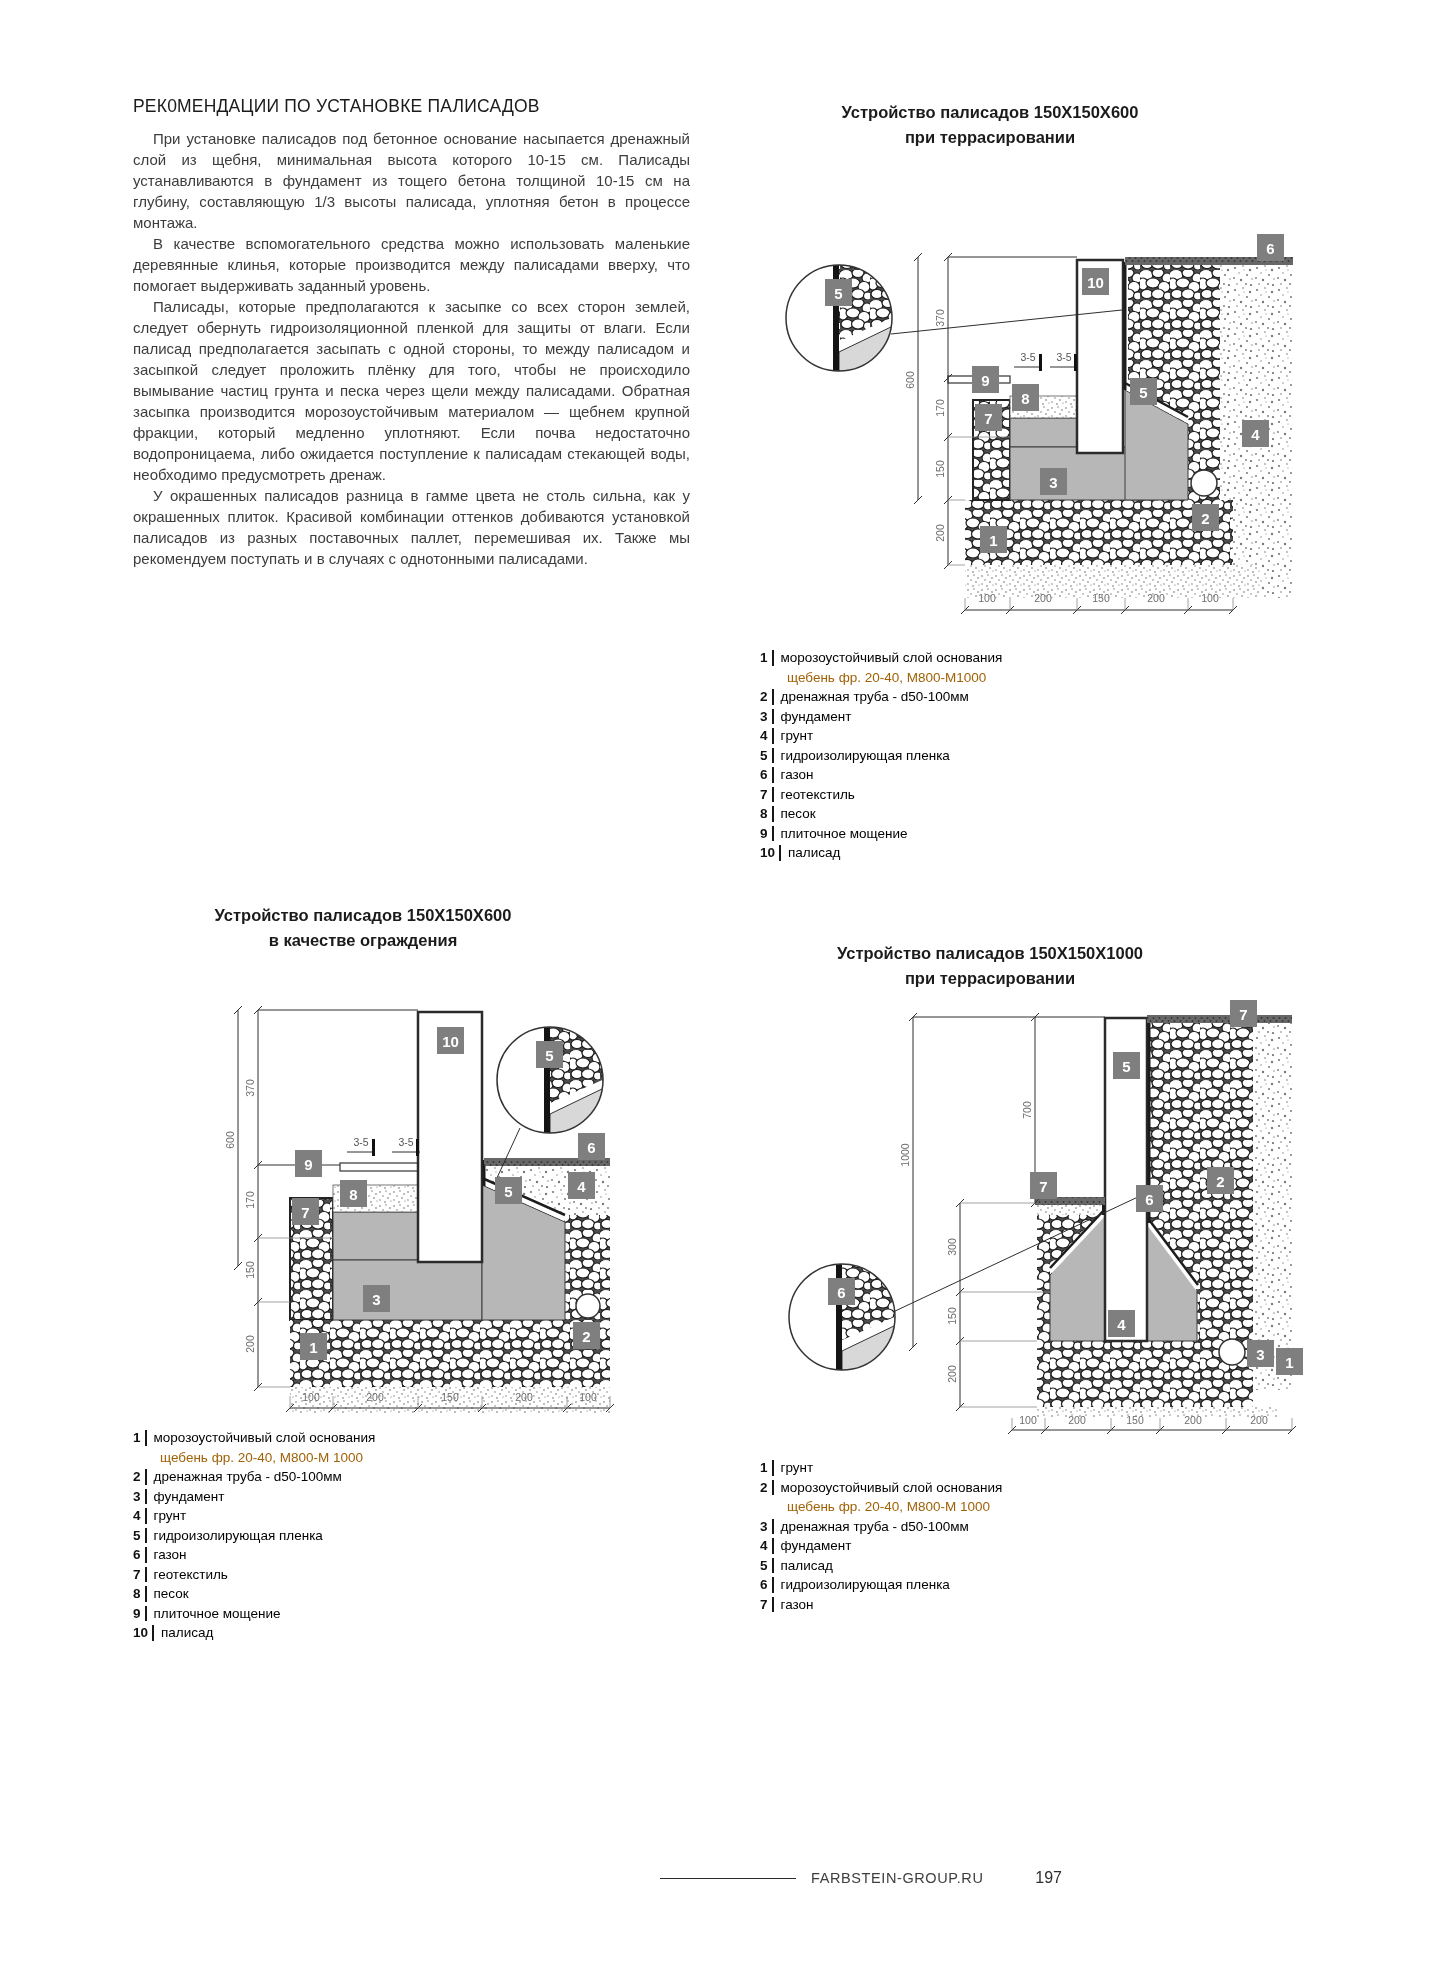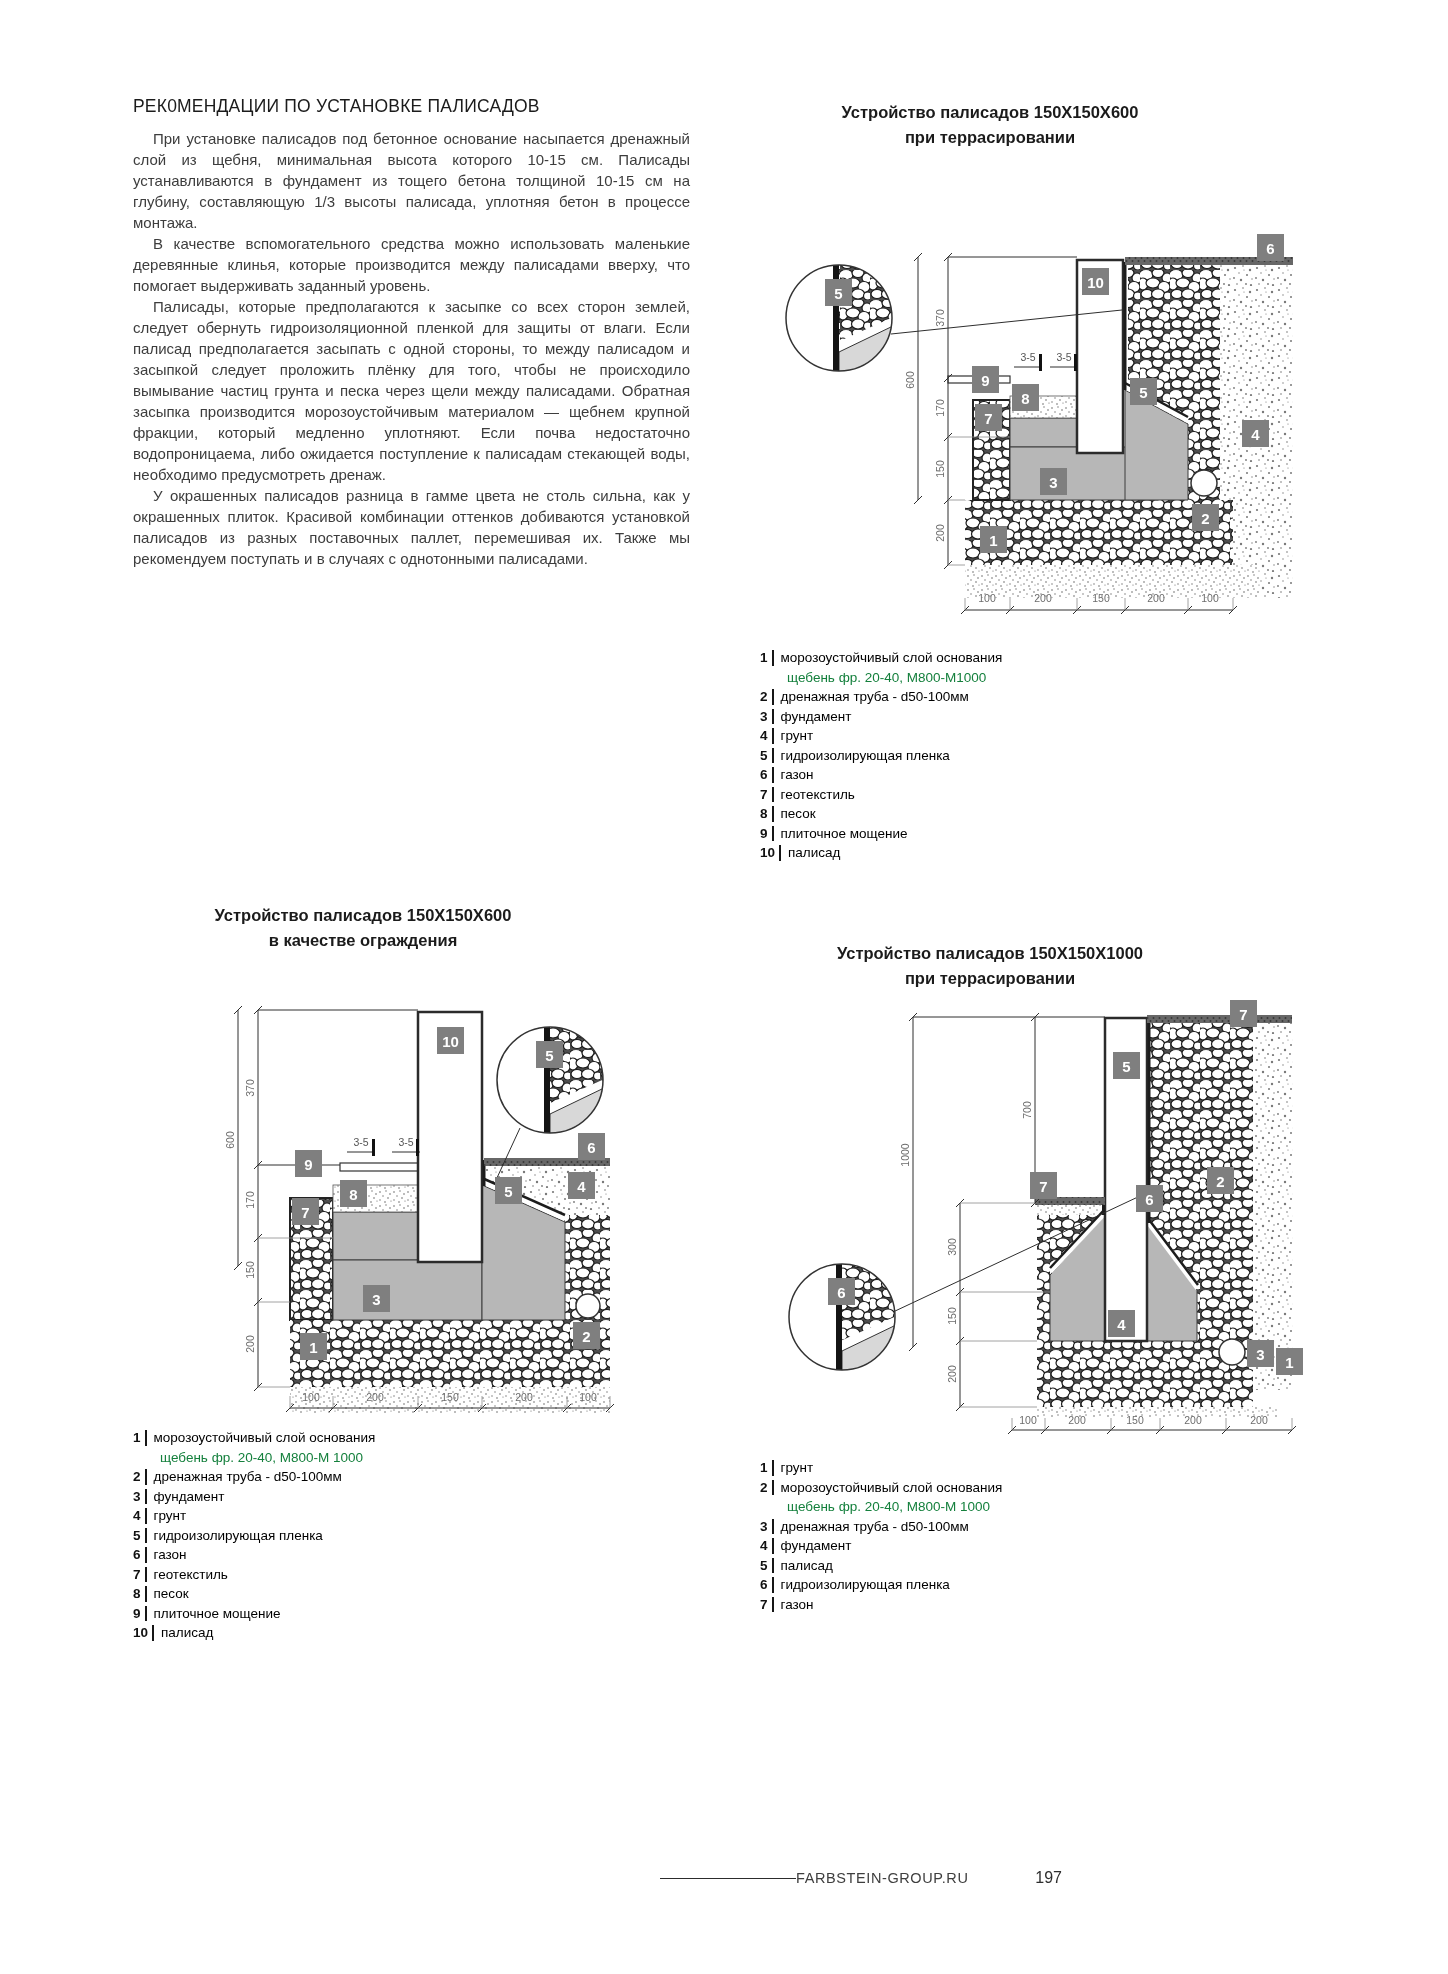--- a/index.html
+++ b/index.html
@@ -8,24 +8,24 @@
   .article{position:absolute;left:133px;top:96px;width:557px;}
   .article-title{font-size:17.5px;font-weight:400;color:#1b1b1b;margin:0 0 11px 0;letter-spacing:.2px;}
   .article p{margin:0;font-size:15px;line-height:21px;color:#3d3d3d;text-align:justify;text-indent:20px;}
   .fig-title{position:absolute;font-size:16.5px;font-weight:700;color:#1b1b1b;line-height:25px;width:460px;text-align:center;}
   .fig-svg{position:absolute;}
   .legend{position:absolute;font-size:13.5px;color:#2f2f2f;line-height:19.5px;width:430px;}
   .legend-row{display:flex;align-items:stretch;}
   .legend-num{font-weight:700;color:#111;}
   .legend-bar{width:2px;background:#161616;margin:2px 7px 2px 4px;flex:0 0 2px;}
   .legend-txt{color:#000000;}
-  .legend-txt2{padding-left:27px;color:#15803d;}
+  .legend-txt2{padding-left:27px;color:#a16207;}
   .footer{position:absolute;left:660px;top:1869px;width:402px;display:flex;align-items:center;}
   .footer-rule{flex:0 0 136px;height:0;border-top:1.5px solid #2c2c2c;}
-  .footer-site{margin-left:0;font-size:14.5px;letter-spacing:.6px;color:#3e3e3e;}
+  .footer-site{margin-left:15px;font-size:14.5px;letter-spacing:.6px;color:#3e3e3e;}
   .footer-page{margin-left:auto;font-size:16px;color:#2e2e2e;}
   
   .found{fill:#b7b7b7;stroke:#3c3c3c;stroke-width:1;}
   .pal{fill:#ffffff;stroke:#2b2b2b;stroke-width:2.5;}
   .dim{stroke:#2e2e2e;stroke-width:1;fill:none;}
   .wit{stroke:#8a8a8a;stroke-width:.8;fill:none;}
   .dimlbl{fill:#6d6d6d;font:10.5px "Liberation Sans",sans-serif;text-anchor:middle;}
   .gaplbl{fill:#555;font:10.5px "Liberation Sans",sans-serif;text-anchor:middle;}
   .badge-rect{fill:#7f7f7f;}
   .badge-num{fill:#fff;font:700 15px "Liberation Sans",sans-serif;text-anchor:middle;}

